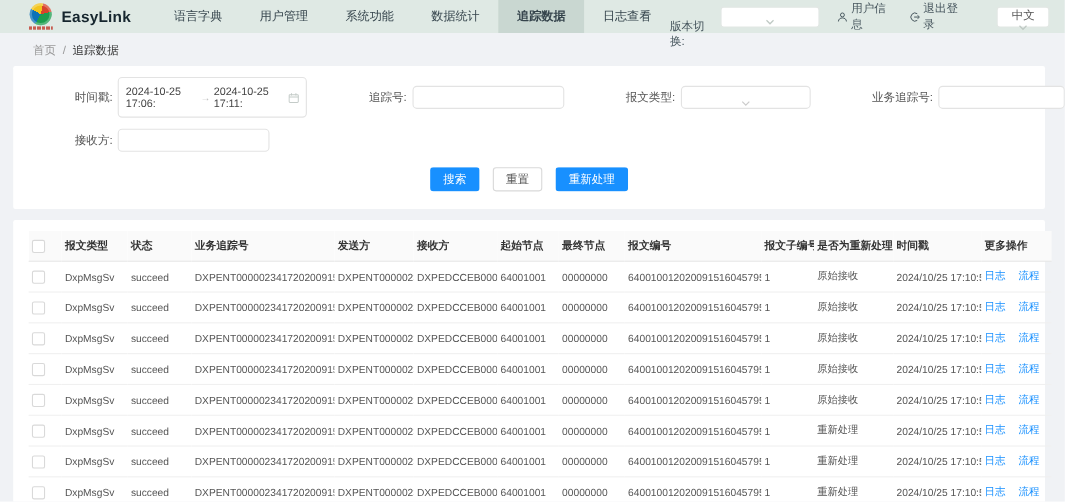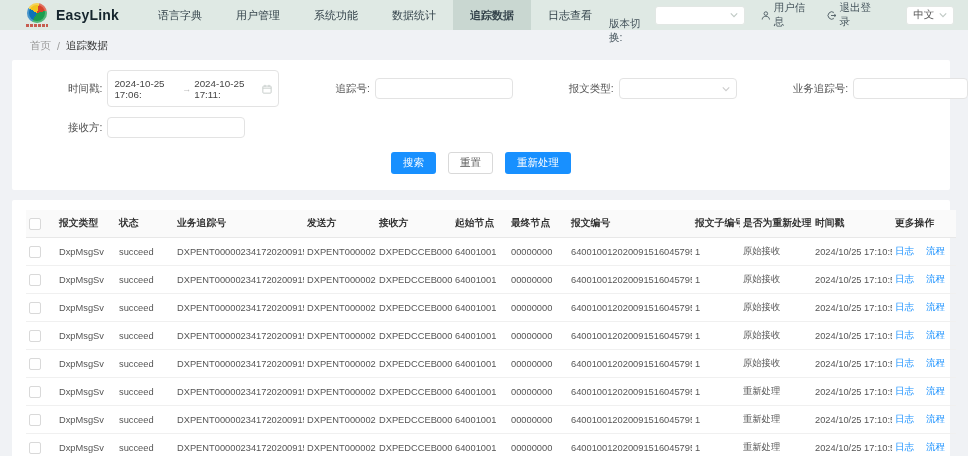--- a/index.html
+++ b/index.html
@@ -20,21 +20,21 @@
   }
   .logo-subtext { width:22px; height:3px; margin-top:1px;
     background:repeating-linear-gradient(90deg,#c0392b 0 3px,transparent 3px 4px); opacity:.8; }
   .brand { font-weight:bold; font-size:14px; color:#16262e; margin-right:22px; letter-spacing:.2px; }
   .nav { display:flex; height:100%; }
   .nav-item { padding:0 17px; line-height:30px; font-size:11px; color:#35444c; cursor:pointer; white-space:nowrap; }
   .nav-item.active { background:#c9d7d1; font-weight:bold; }
   .topbar-right { margin-left:auto; display:flex; align-items:center; font-size:10.5px; color:#46555d; }
   .version-label { margin-right:6px;margin-top:32px; }
   .select-box { background:#fff; border:1px solid #e2e7e4; border-radius:3px; height:19px;
-    display:flex; align-items:center; justify-content:space-between; padding:0 6px; color:#555; }
+    display:flex; align-items:center; justify-content:space-between; padding:0 6px; color:#555;flex-direction:column; }
   .version-select { width:100px; margin-right:16px; }
   .lang-select { width:52px; margin-left:14px; font-size:10.5px; }
   .tb-action { display:flex; align-items:center; margin-right:16px; cursor:pointer; }
   .tb-action svg { margin-right:3px; }
   .chev { width:8px; height:8px; flex:none; }
   
   .breadcrumb { padding:9px 0 7px 30px; font-size:10.5px; display:flex; align-items:center; }
   .bc-home { color:#999; cursor:pointer; }
   .bc-sep { color:#999; margin:0 6px; }
   .bc-current { color:#333; }

